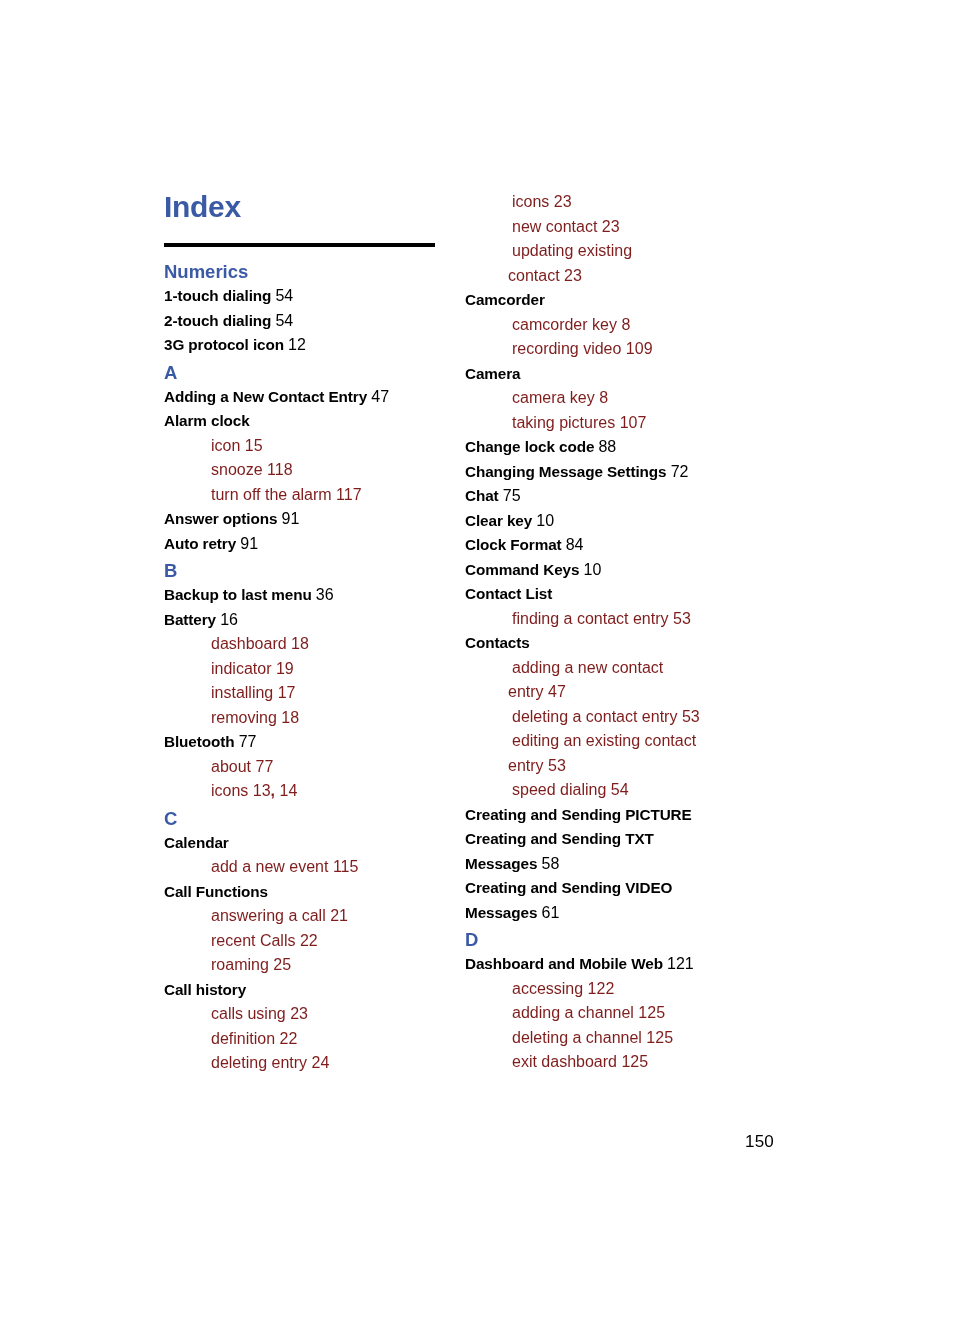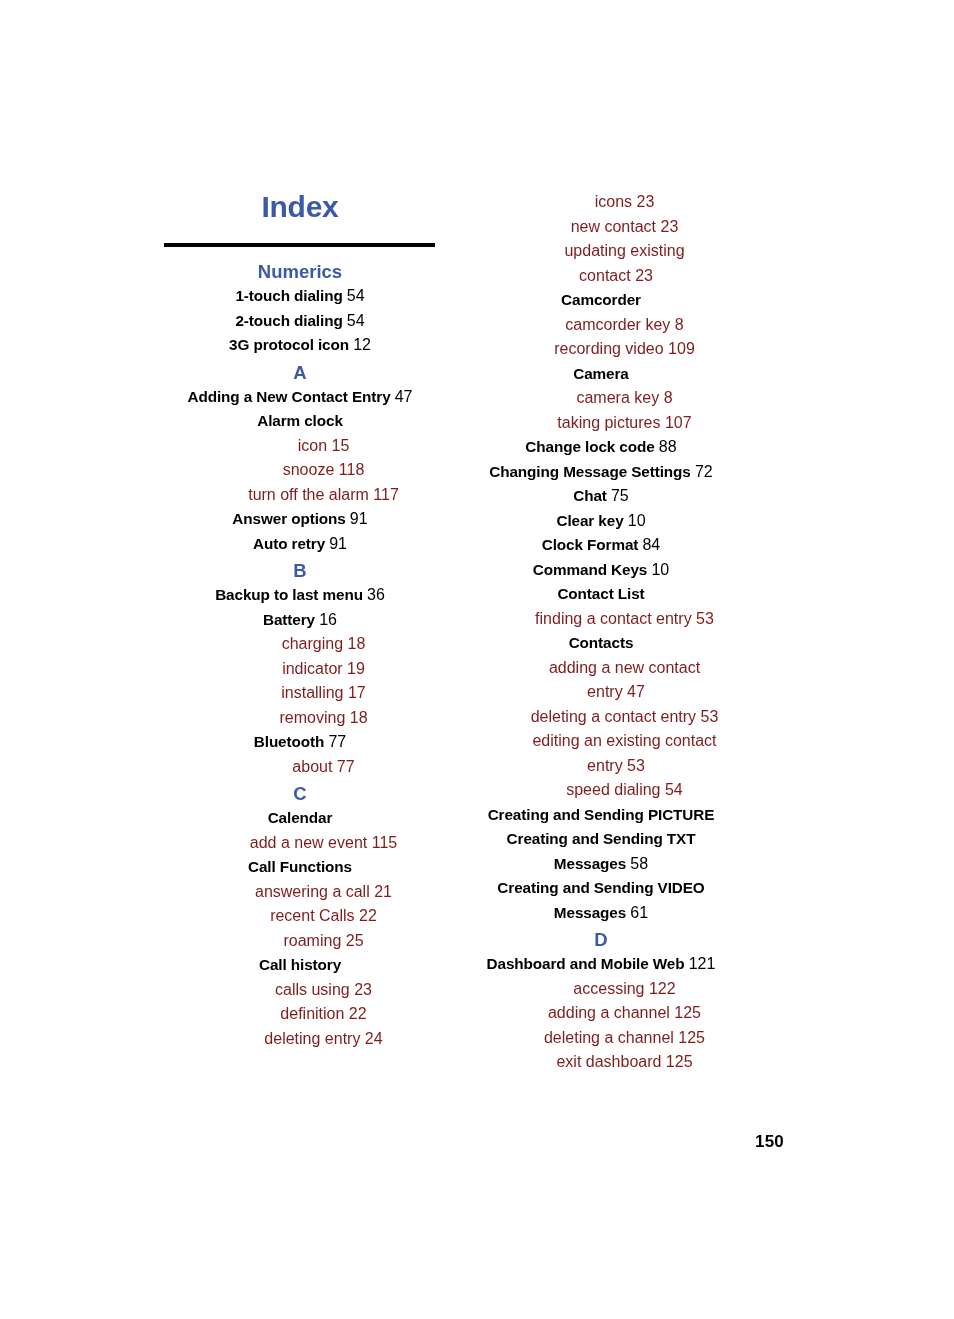--- a/index.html
+++ b/index.html
@@ -14,21 +14,20 @@
     font-family: "Liberation Sans", sans-serif;
     color: #000000;
     overflow: hidden;
   }
 
   .page {
     position: absolute;
     left: 0; top: 0;
     width: 954px;
     height: 951px;
-    text-align: center;
   }
 
   
   .columns {
     position: absolute;
     left: 164px;
     top: 190px;
     width: 620px;
   }
   .col {
@@ -90,32 +89,32 @@
     font-weight: normal;
     line-height: 24.5px;
     color: #7f1d1d;
     margin-left: 47px;
   }
   .sub .pg {
     font-weight: normal;
   }
   
   .sub.cont {
-    margin-left: 30px;
+    margin-left: 43px;
   }
   
   .entry.cont { }
 
   
   .folio {
     position: absolute;
-    right: 170px;
+    right: 180px;
     top: 1132px;
     font-size: 17px;
-    font-weight: bold;
+    font-weight: normal;
     color: #000000;
     letter-spacing: 0.2px;
   }
   .comma-b { font-weight: bold; }
 </style>
 </head>
 <body>
 
 <div class="page">
 
@@ -136,26 +135,27 @@
           <div class="entry"><span>Adding a New Contact Entry</span> <span class="pg">47</span></div>
           <div class="entry"><span>Alarm clock</span></div>
           <div class="sub"><span>icon</span> <span class="pg">15</span></div>
           <div class="sub"><span>snooze</span> <span class="pg">118</span></div>
           <div class="sub"><span>turn off the alarm</span> <span class="pg">117</span></div>
           <div class="entry"><span>Answer options</span> <span class="pg">91</span></div>
           <div class="entry"><span>Auto retry</span> <span class="pg">91</span></div>
           <div class="letter-head">B</div>
           <div class="entry"><span>Backup to last menu</span> <span class="pg">36</span></div>
           <div class="entry"><span>Battery</span> <span class="pg">16</span></div>
-          <div class="sub"><span>charging</span> <span class="pg">18</span></div>
+          <div class="sub"><span>dashboard</span> <span class="pg">18</span></div>
           <div class="sub"><span>indicator</span> <span class="pg">19</span></div>
           <div class="sub"><span>installing</span> <span class="pg">17</span></div>
           <div class="sub"><span>removing</span> <span class="pg">18</span></div>
           <div class="entry"><span>Bluetooth</span> <span class="pg">77</span></div>
           <div class="sub"><span>about</span> <span class="pg">77</span></div>
+          <div class="sub"><span>icons</span> <span class="pg">13<span class="comma-b">,</span> 14</span></div>
           <div class="letter-head">C</div>
           <div class="entry"><span>Calendar</span></div>
           <div class="sub"><span>add a new event</span> <span class="pg">115</span></div>
           <div class="entry"><span>Call Functions</span></div>
           <div class="sub"><span>answering a call</span> <span class="pg">21</span></div>
           <div class="sub"><span>recent Calls</span> <span class="pg">22</span></div>
           <div class="sub"><span>roaming</span> <span class="pg">25</span></div>
           <div class="entry"><span>Call history</span></div>
           <div class="sub"><span>calls using</span> <span class="pg">23</span></div>
           <div class="sub"><span>definition</span> <span class="pg">22</span></div>

